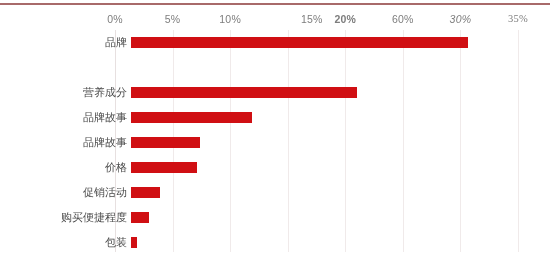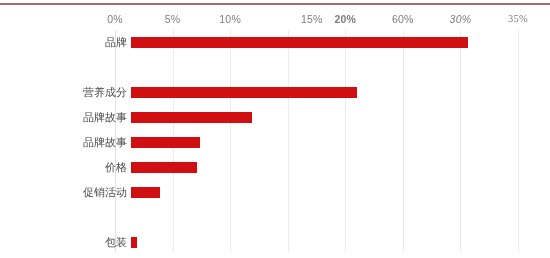--- a/index.html
+++ b/index.html
@@ -129,19 +129,23 @@
         <div class="bar" title="6.0%" style="width: 69.0857px; background: rgb(208, 15, 19);"></div>
       </div>
       <div class="bar-row" style="top: 125px;">
         <div class="cat-label">价格</div>
         <div class="bar" title="5.7%" style="width: 65.6314px; background: rgb(208, 15, 19);"></div>
       </div>
       <div class="bar-row" style="top: 150px;">
         <div class="cat-label">促销活动</div>
         <div class="bar" title="2.5%" style="width: 28.7857px; background: rgb(208, 15, 19);"></div>
       </div>
+      <div class="bar-row" style="top: 175px;">
+        <div class="cat-label">购买便捷程度</div>
+        <div class="bar" title="1.6%" style="width: 18.4229px; background: rgb(208, 15, 19);"></div>
+      </div>
       <div class="bar-row" style="top: 200px;">
         <div class="cat-label">包装</div>
         <div class="bar" title="0.5%" style="width: 5.75714px; background: rgb(208, 15, 19);"></div>
       </div>
     </div>
 
 </div>
 
 </body></html>

